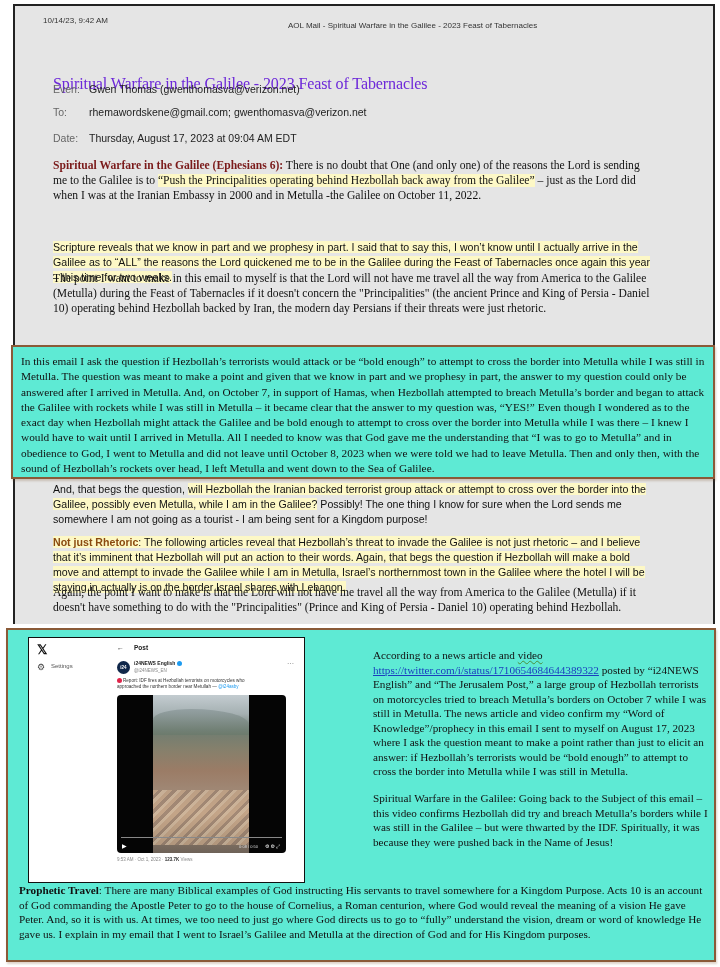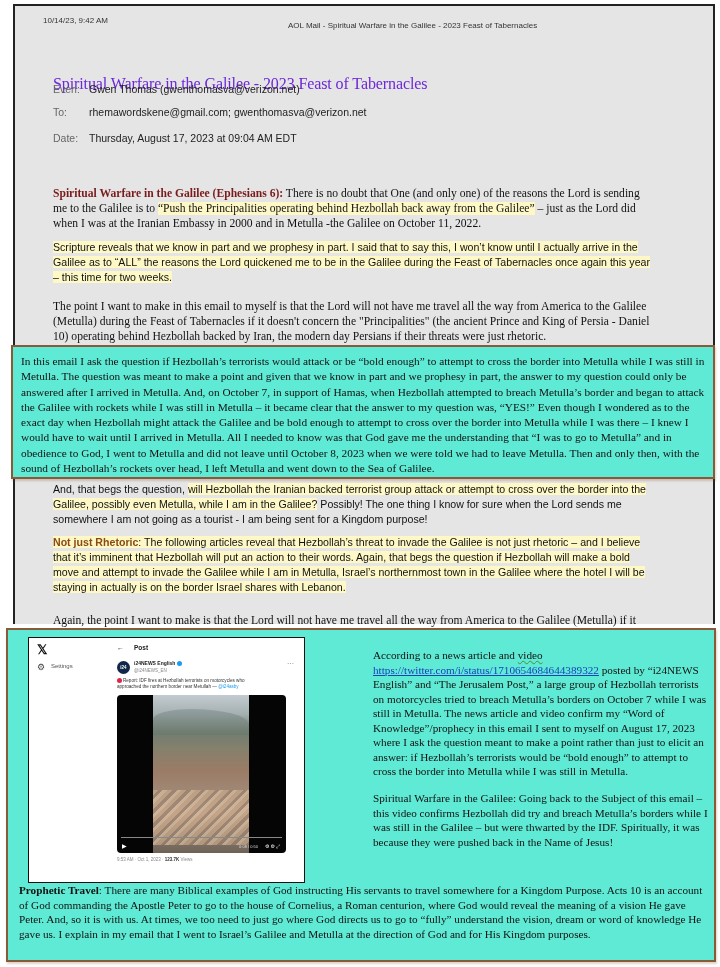--- a/index.html
+++ b/index.html
@@ -16,21 +16,21 @@
 
   .subject { position:absolute; left:53px; top:47px; font-family:Liberation Serif, serif; font-size:16px; color:#6d28d9; letter-spacing:-0.1px;margin-top:28px; }
 
   .meta { position:absolute; left:53px; font-family:"Liberation Sans", sans-serif; font-size:10.5px; color:#222; }
   .meta .lbl { color:#666; display:inline-block; width:36px; }
   .meta-from { top:83px; }
   .meta-to { top:106px; }
   .meta-date { top:132px; }
 
   .para { position:absolute; left:53px; width:600px; line-height:15px; }
-  .serif { font-family:"Liberation Serif", serif; font-size:11.6px;margin-top:28px; }
+  .serif { font-family:"Liberation Serif", serif; font-size:11.6px; }
   .sans { font-family:"Liberation Sans", sans-serif; font-size:10.6px; }
   .hl { background:#fdf8c6; }
   .dark-red { color:#7a1a1a; font-weight:bold; }
   .brown-bold { color:#8a4a10; font-weight:bold; }
 
   .p1 { top:158px; }
   .p2 { top:240px; }
   .p3 { top:271px; }
   .p5 { top:482px; }
   .p6 { top:535px; }

